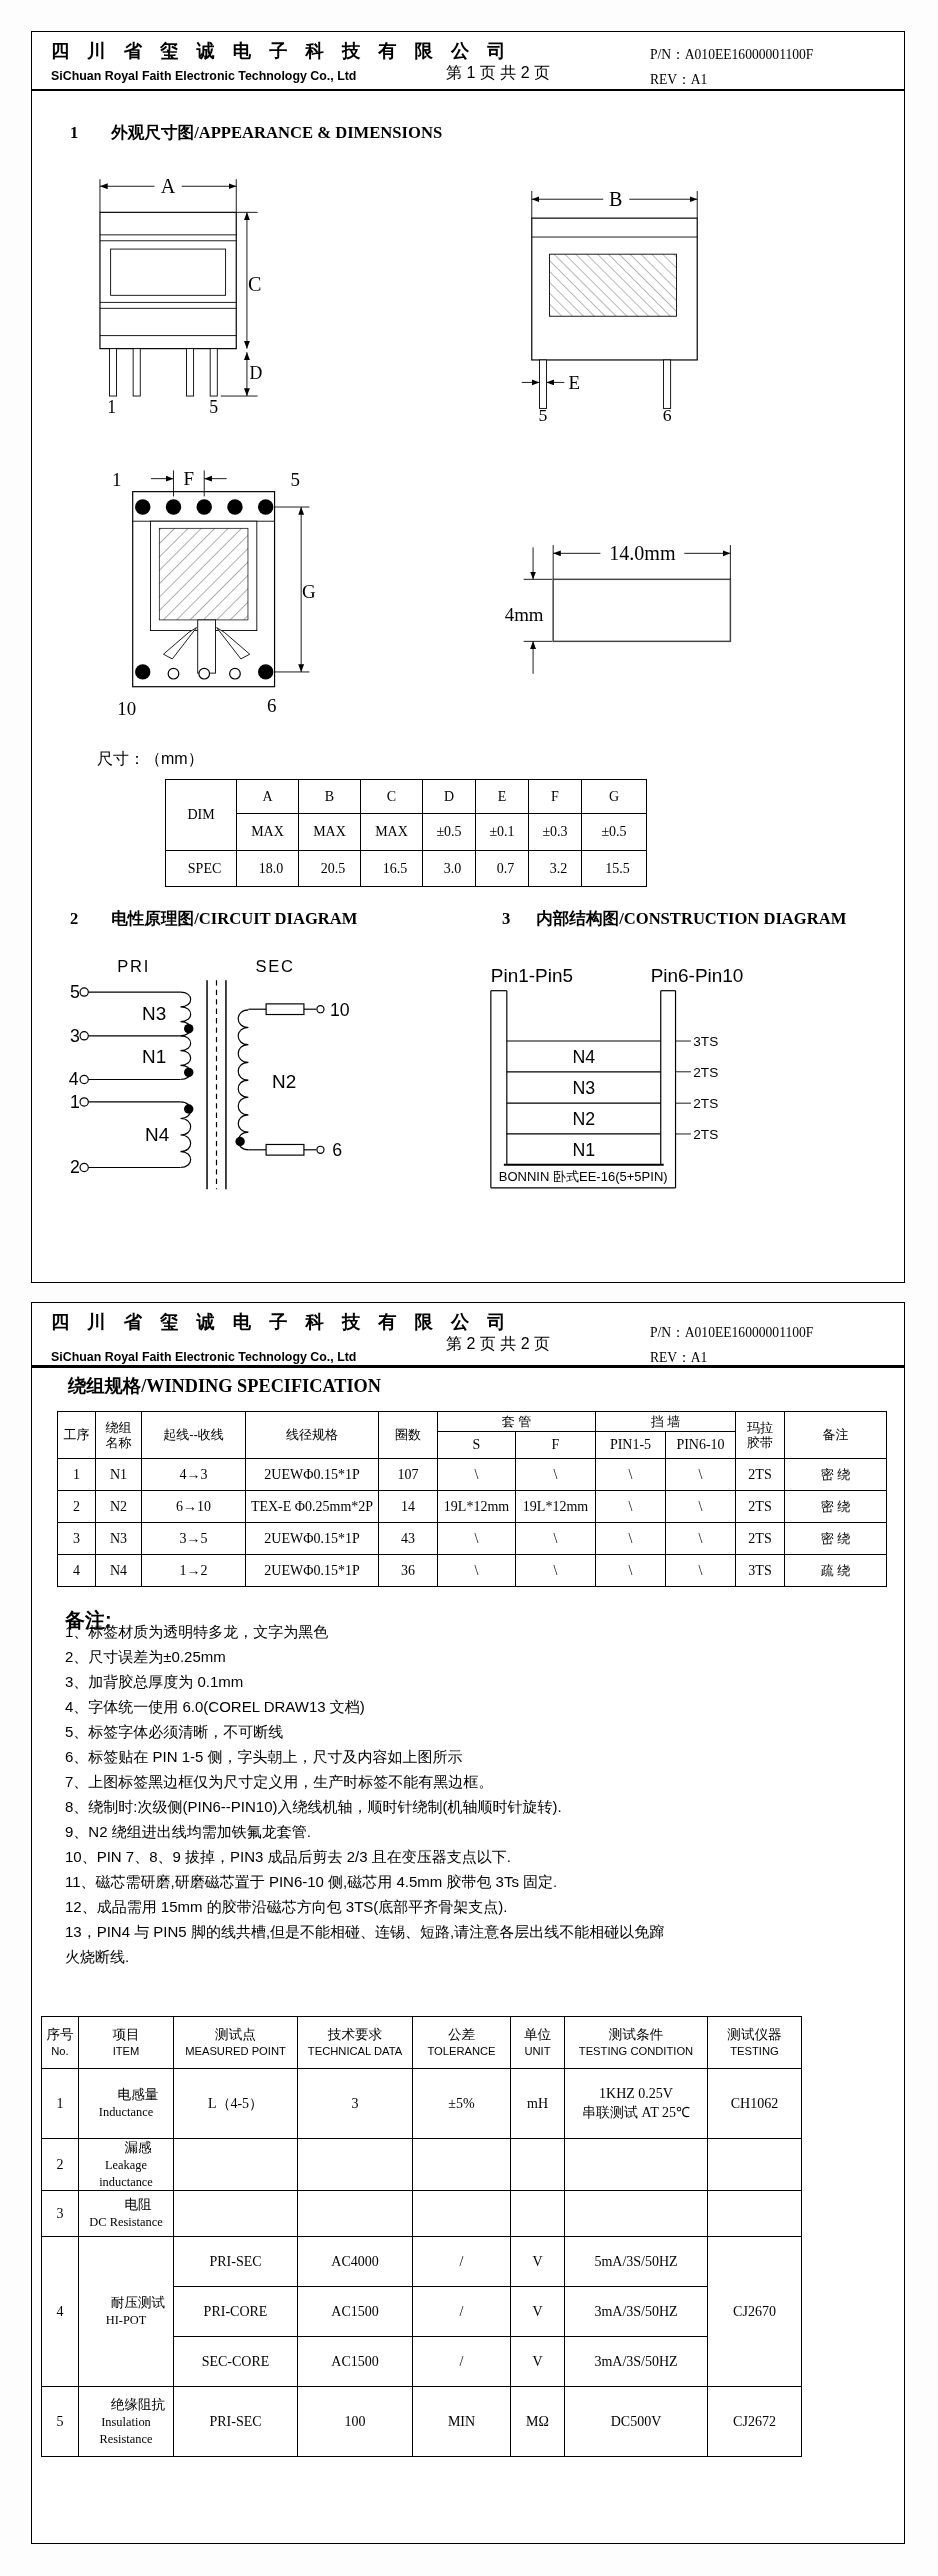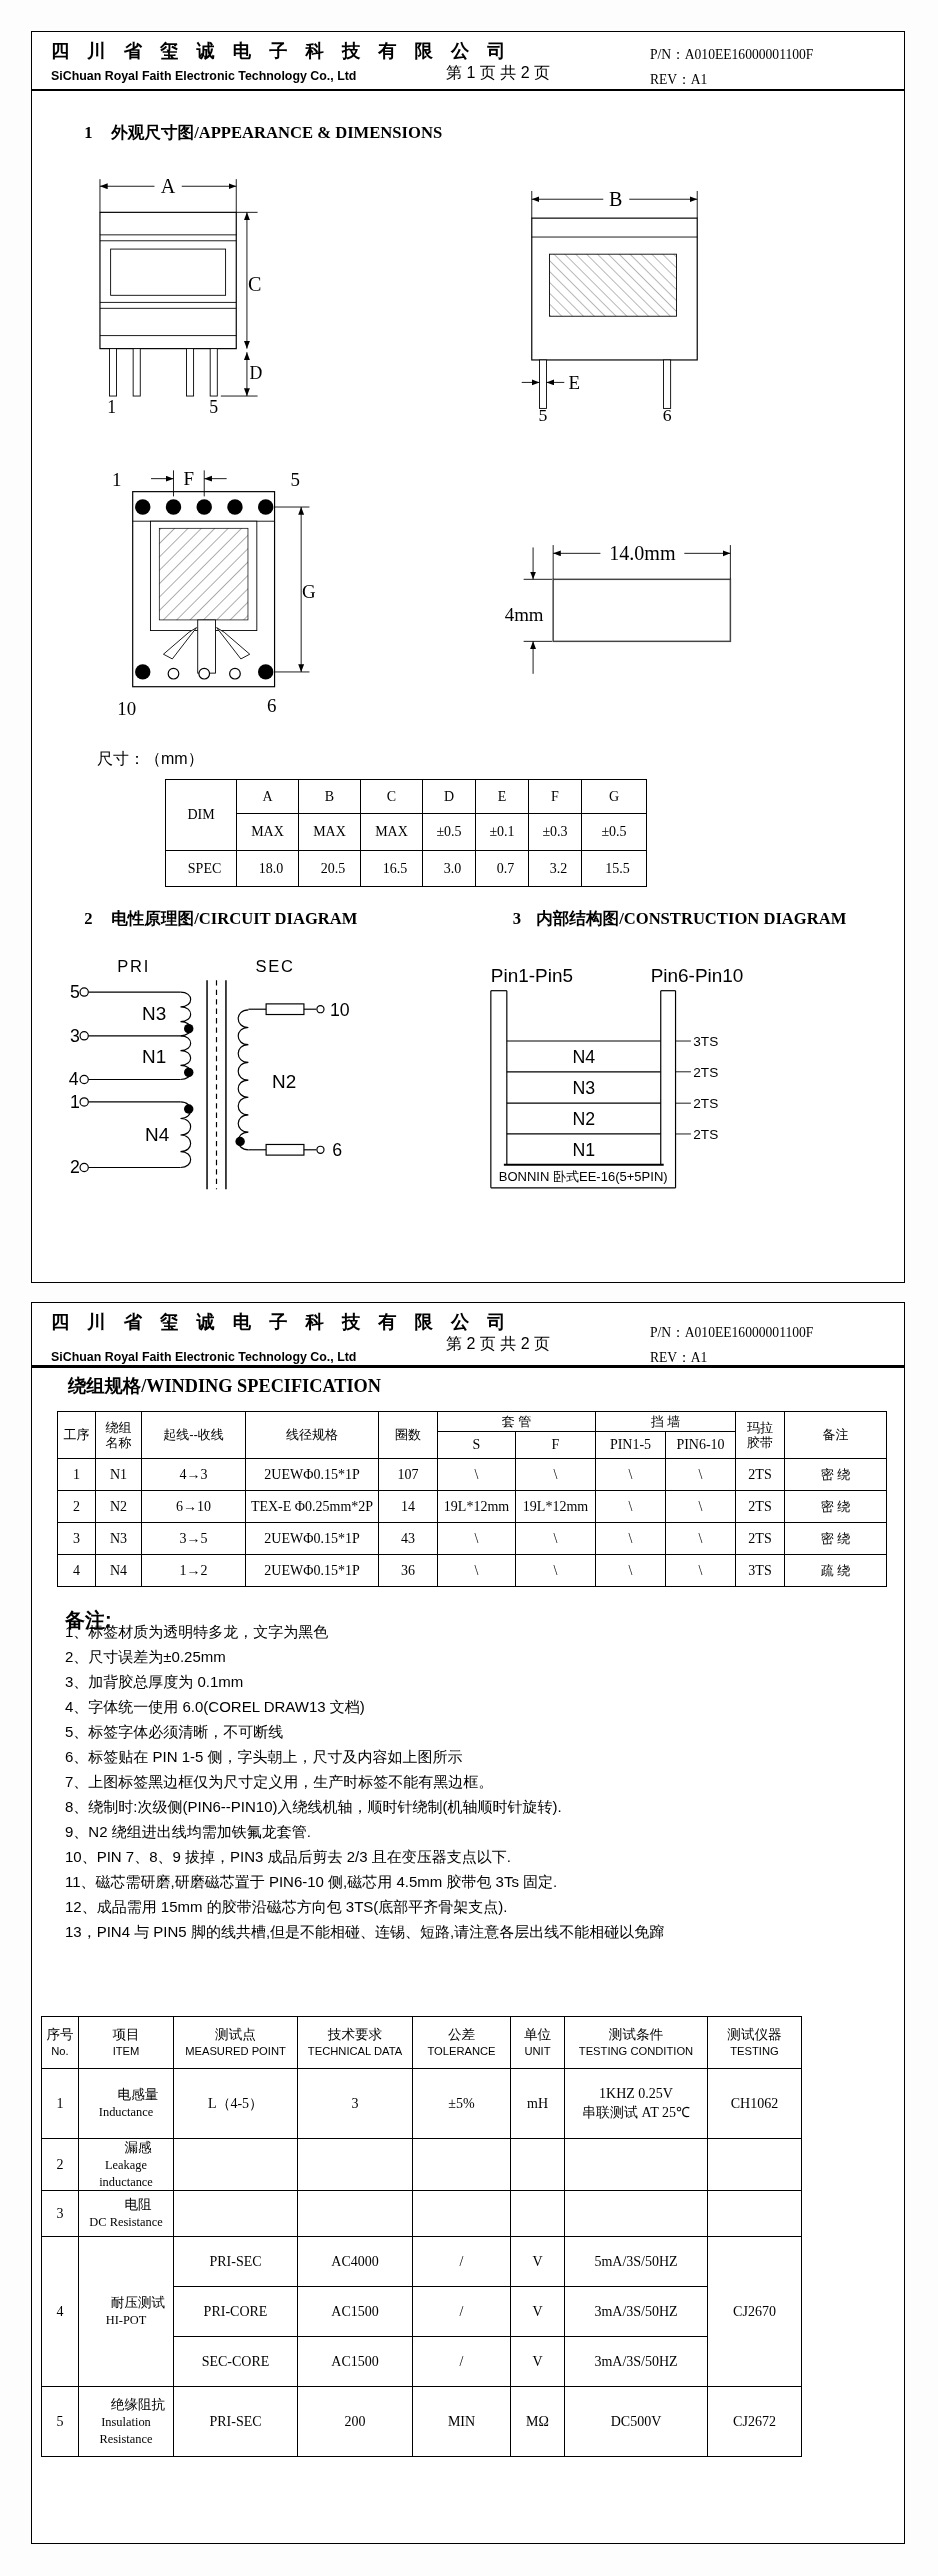--- a/index.html
+++ b/index.html
@@ -14,21 +14,21 @@
   
   .company-cn{position:absolute;left:19px;top:6px;font-size:18.3px;font-weight:bold;letter-spacing:6.5px;white-space:nowrap;}
   .company-en{position:absolute;left:19px;font-size:12.4px;font-weight:bold;white-space:nowrap;}
   #page1 .company-en{top:37px;}
   #page2 .company-en{top:47px;border-bottom:1.8px solid #000;padding-bottom:1.2px;}
   .page-info{position:absolute;left:414px;top:31px;font-size:16px;white-space:nowrap;}
   .pn-block{position:absolute;left:618px;top:9.5px;font-family:"Liberation Serif",serif;font-size:13.6px;line-height:25px;white-space:nowrap;}
   .hdr-line{position:absolute;left:0;top:57px;width:100%;height:1.8px;background:#000;}
   .hdr-line-thick{position:absolute;left:0;top:62px;width:100%;height:3px;background:#000;}
 
-  .sec-title{position:absolute;font-family:"Liberation Serif",serif;font-weight:bold;font-size:16.6px;white-space:nowrap;text-align:center;}
+  .sec-title{position:absolute;font-family:"Liberation Serif",serif;font-weight:bold;font-size:16.6px;white-space:nowrap;}
   .sec-no{display:inline-block;width:37px;}
 
   .dim-note{position:absolute;left:65px;top:717px;font-size:16px;}
 
   table.tb{border-collapse:collapse;table-layout:fixed;}
   table.tb td{border:1.2px solid #000;text-align:center;vertical-align:middle;
     font-family:"Liberation Serif",serif;font-size:14px;padding:0 1.2px;overflow:hidden;}
   .dimtab{position:absolute;left:133px;top:747px;}
   .dimtab td{height:33px;}
   .dimtab .lft{text-align:center;padding-left:8.3px;}
@@ -448,20 +448,21 @@
     <div>4、字体统一使用 6.0(COREL DRAW13 文档)</div>
     <div>5、标签字体必须清晰，不可断线</div>
     <div>6、标签贴在 PIN 1-5 侧，字头朝上，尺寸及内容如上图所示</div>
     <div>7、上图标签黑边框仅为尺寸定义用，生产时标签不能有黑边框。</div>
     <div>8、绕制时:次级侧(PIN6--PIN10)入绕线机轴，顺时针绕制(机轴顺时针旋转).</div>
     <div>9、N2 绕组进出线均需加铁氟龙套管.</div>
     <div>10、PIN 7、8、9 拔掉，PIN3 成品后剪去 2/3 且在变压器支点以下.</div>
     <div>11、磁芯需研磨,研磨磁芯置于 PIN6-10 侧,磁芯用 4.5mm 胶带包 3Ts 固定.</div>
     <div>12、成品需用 15mm 的胶带沿磁芯方向包 3TS(底部平齐骨架支点).</div>
     <div>13，PIN4 与 PIN5 脚的线共槽,但是不能相碰、连锡、短路,请注意各层出线不能相碰以免蹿</div>
+    <div>火烧断线.</div>
   </div>
 
 
   <table class="tb electab">
     <colgroup>
         <col style="width:37px">
         <col style="width:95px">
         <col style="width:124px">
         <col style="width:115px">
         <col style="width:98px">
@@ -573,21 +574,21 @@
       <td>V</td>
       <td>3mA/3S/50HZ</td>
     </tr>
     <tr style="height:70px;">
       <td>5</td>
       <td>
             <div class="item-cn">绝缘阻抗</div>
             <div class="item-en">Insulation Resistance</div>
           </td>
       <td>PRI-SEC</td>
-      <td>200</td>
+      <td>100</td>
       <td>MIN</td>
       <td>MΩ</td>
       <td>DC500V</td>
       <td>CJ2672</td>
     </tr>
   </tbody>
     </table>
 </div>
 
 

